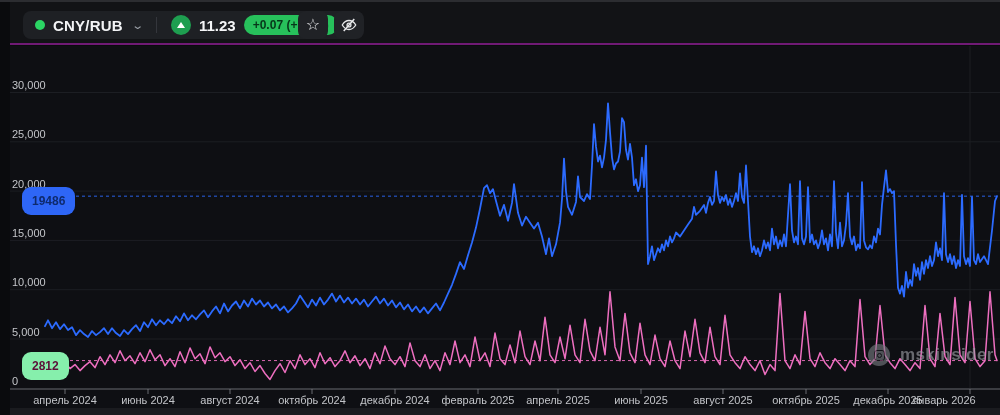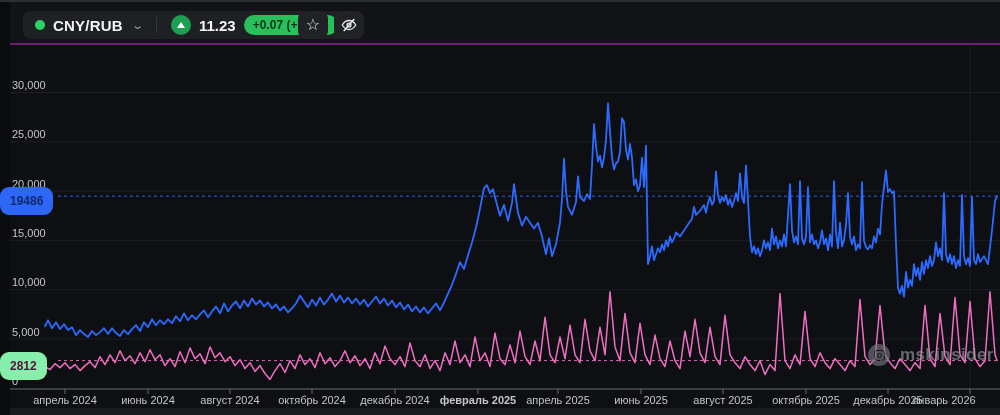--- a/index.html
+++ b/index.html
@@ -18,21 +18,21 @@
   .upcircle{width:20px;height:20px;border-radius:50%;background:#1e9e50;display:flex;align-items:center;justify-content:center;}
   .uptri{width:0;height:0;border-left:4px solid transparent;border-right:4px solid transparent;border-bottom:6px solid #fff;margin-top:-1px;}
   .price{color:#f5f6f8;font-size:15px;font-weight:bold;}
   .chgpill{background:#27c05b;color:#07361a;font-size:12px;font-weight:bold;border-radius:10px;padding:3px 9px;white-space:nowrap;}
   .sqbtn{position:absolute;top:9px;width:30px;height:28px;background:#202226;border-radius:8px;
     display:flex;align-items:center;justify-content:center;cursor:pointer;color:#e8e9eb;}
   .star{font-size:16px;line-height:1;margin-top:-1px;}
   svg.chart{position:absolute;left:0;top:0;pointer-events:auto;}
   .ylabel{position:absolute;color:#c3c5c9;font-size:11px;left:12px;pointer-events:none;}
   .xlabel{position:absolute;color:#c3c5c9;font-size:11px;top:394px;transform:translateX(-50%);white-space:nowrap;pointer-events:none;}
-  .price-badge{position:absolute;left:0;height:28px;border-radius:9px;padding:8px 10px;font-size:12px;font-weight:bold;
+  .price-badge{position:absolute;left:22px;height:28px;border-radius:9px;padding:8px 10px;font-size:12px;font-weight:bold;
     display:flex;align-items:center;pointer-events:none;}
   .badge-blue{background:#2e66f6;color:#0e2a6d;}
   .badge-pink{background:#86efac;color:#5c0f38;}
   #watermark{position:absolute;left:868px;top:344px;display:flex;align-items:center;gap:10px;opacity:.62;pointer-events:none;}
   #wm-icon{width:22px;height:22px;border-radius:50%;background:#787c82;display:flex;align-items:center;justify-content:center;}
   #wm-cam{width:11px;height:11px;border:1.5px solid #15161a;border-radius:3px;position:relative;}
   #wm-cam::after{content:"";position:absolute;left:2.5px;top:2.5px;width:3px;height:3px;border:1.5px solid #15161a;border-radius:50%;}
   #wm-text{color:#9ea1a7;font-size:17px;font-weight:bold;letter-spacing:.4px;}
 </style>
 </head>
@@ -97,21 +97,21 @@
       <div class="ylabel" style="top: 276.2px;">10,000</div>
       <div class="ylabel" style="top: 226.9px;">15,000</div>
       <div class="ylabel" style="top: 177.6px;">20,000</div>
       <div class="ylabel" style="top: 128.3px;">25,000</div>
       <div class="ylabel" style="top: 79px;">30,000</div>
       <div class="xlabel" style="left: 65px;">апрель 2024</div>
       <div class="xlabel" style="left: 148px; text-align: right;">июнь 2024</div>
       <div class="xlabel" style="left: 230px;">август 2024</div>
       <div class="xlabel" style="left: 312px;">октябрь 2024</div>
       <div class="xlabel" style="left: 395px;">декабрь 2024</div>
-      <div class="xlabel" style="left: 478px; font-weight: bold;">февраль 2025</div>
+      <div class="xlabel" style="left: 478px;">февраль 2025</div>
       <div class="xlabel" style="left: 558px;">апрель 2025</div>
       <div class="xlabel" style="left: 641px;">июнь 2025</div>
       <div class="xlabel" style="left: 723px;">август 2025</div>
       <div class="xlabel" style="left: 806px;">октябрь 2025</div>
       <div class="xlabel" style="left: 888px;">декабрь 2025</div>
       <div class="xlabel" style="left: 944px;">январь 2026</div>
     </div>
 
   <div class="price-badge badge-blue" id="badge-blue" style="top: 187.168px;">19486</div>
   <div class="price-badge badge-pink" id="badge-pink" style="top: 351.574px;">2812</div>

